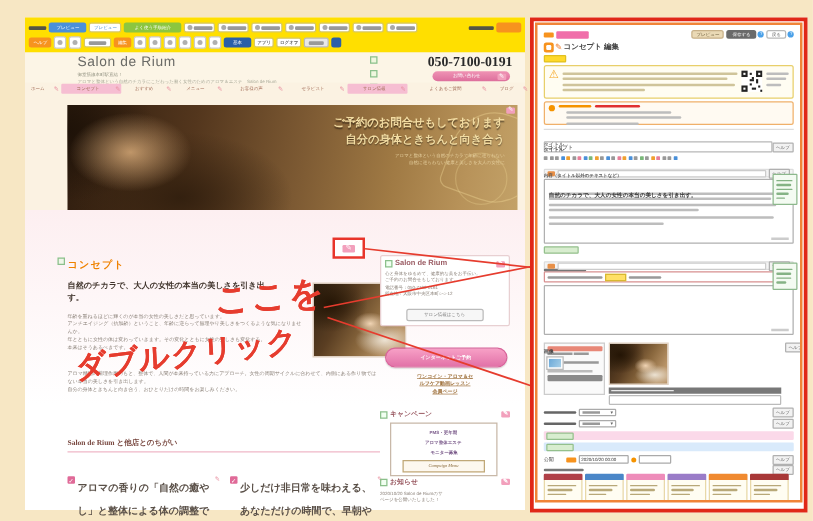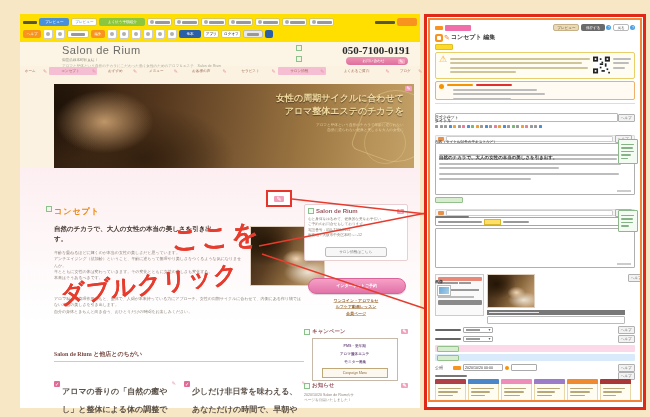--- a/index.html
+++ b/index.html
@@ -332,22 +332,22 @@
         </a>
       <a class="navitem">
           <span class="sc sc45">ブログ</span>
         </a>
     </div>
 
     <div class="hero">
       <div class="ornament"></div>
       <div class="ornament2"></div>
       <div class="herotitle">
-        <div>女性の周期サイクルに合わせて</div>
-        <div>アロマ整体エステのチカラを</div>
+        <div>ご予約のお問合せもしております</div>
+        <div>自分の身体ときちんと向き合う</div>
       </div>
       <div class="herosub">
         <div class="mt mt45">アロマと整体という自然のチカラで年齢に逆らわない
 自然に逆らわない健康と美しさを大人の女性に</div>
       </div>
       <span class="edit sm heroedit">✎</span>
     </div>
 
     <div class="content">
       <div class="main">

